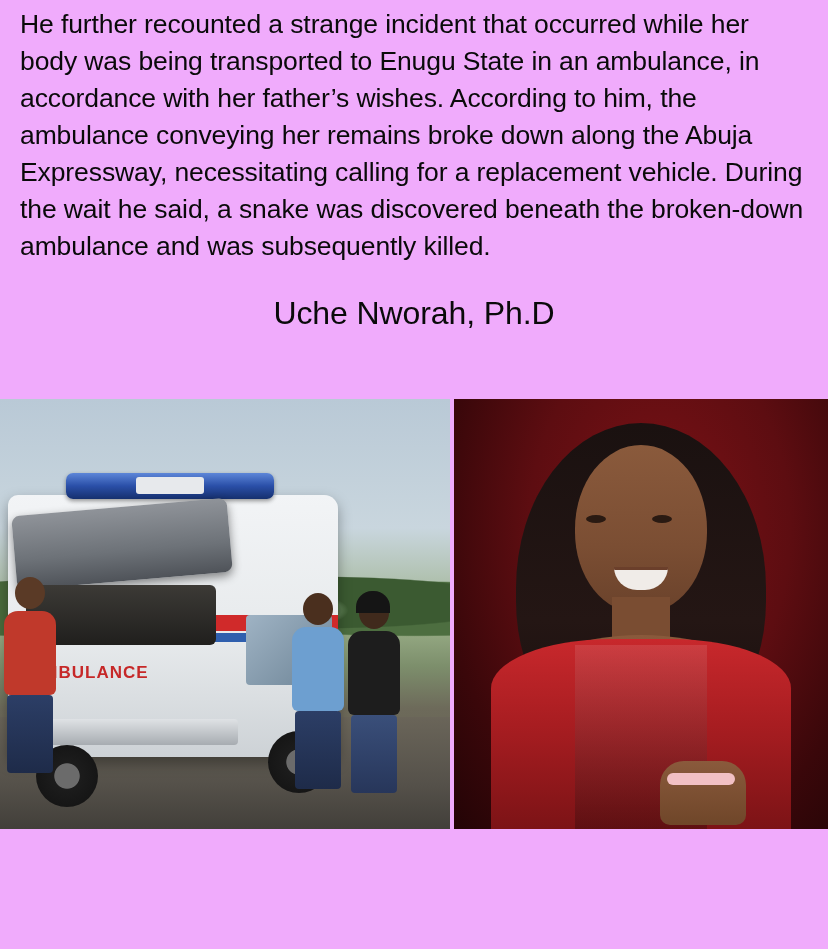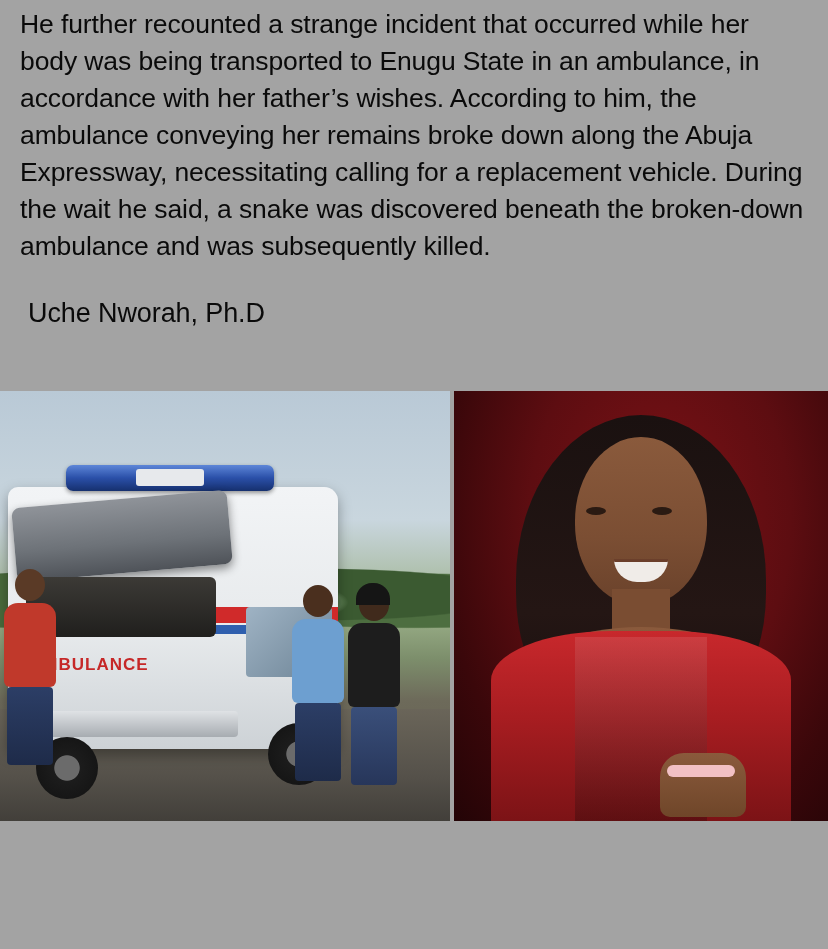--- a/index.html
+++ b/index.html
@@ -12,42 +12,43 @@
     height: 949px;
     overflow: hidden;
     font-family: "Liberation Sans", sans-serif;
     color: #050505;
   }
   .post {
     width: 828px;
     height: 949px;
     display: flex;
     flex-direction: column;
-    background: #a3a3a3;
+    background: #f0abfc;
     gap: 33px;
   }
   .post-text {
     padding: 6px 20px 0 20px;
     font-size: 26.5px;
     line-height: 37px;
     letter-spacing: -0.1px;
     color: #0a0a0a;
   }
   .para {
     margin: 0 0 30px 0;
     white-space: pre-wrap;
   }
   .para:last-child {
     margin-bottom: 0;
   }
   .signature {
-    margin: 8px;
-    font-size: 27px;
+    margin: 16px;
+    font-size: 32px;
     line-height: 37px;
     color: #0a0a0a;
+    text-align: center;
   }
   .media-row {
     display: flex;
     flex-direction: row;
     width: 828px;
     height: 430px;
     gap: 4px;
     margin-top: 18px;
     overflow: hidden;
   }

